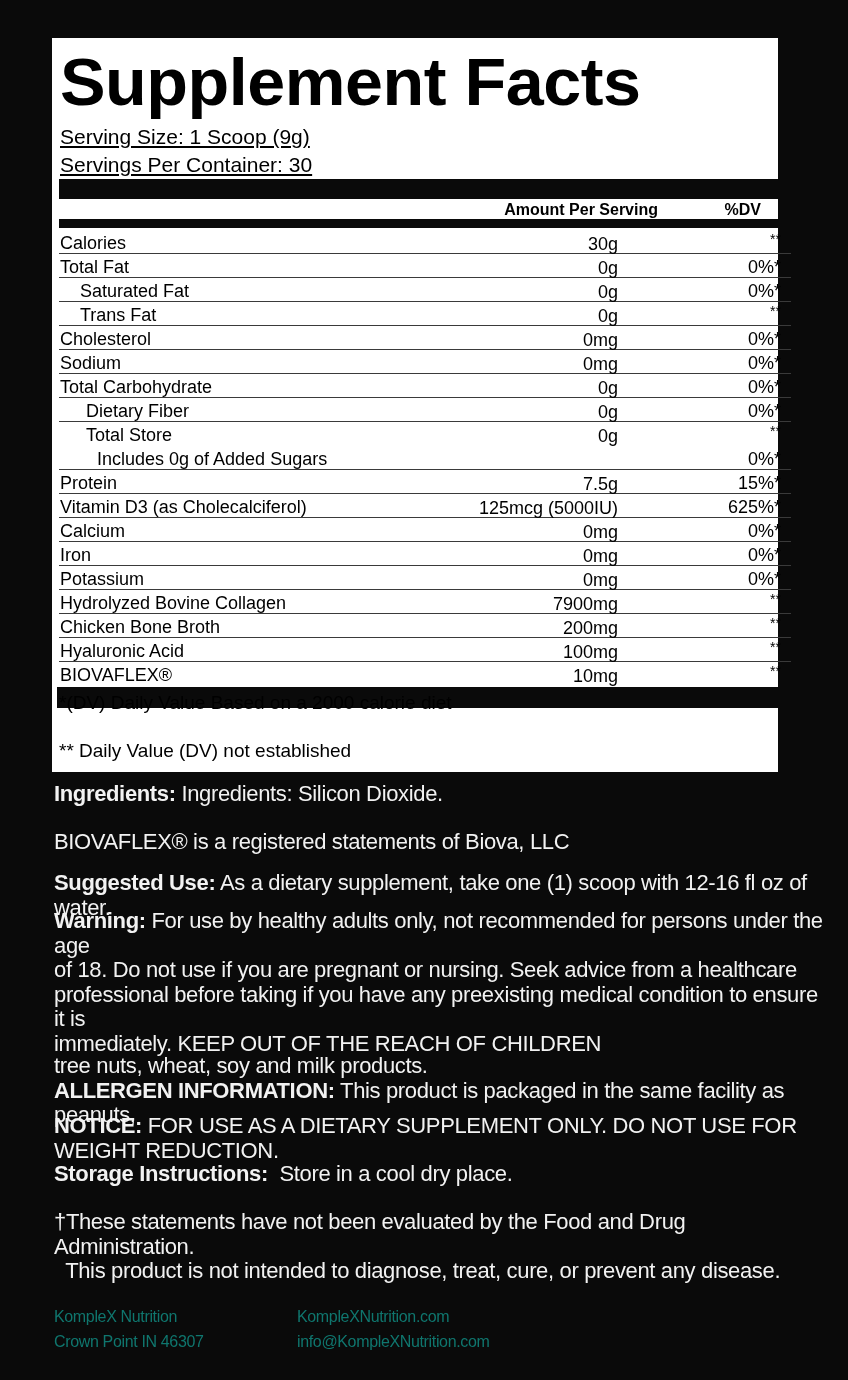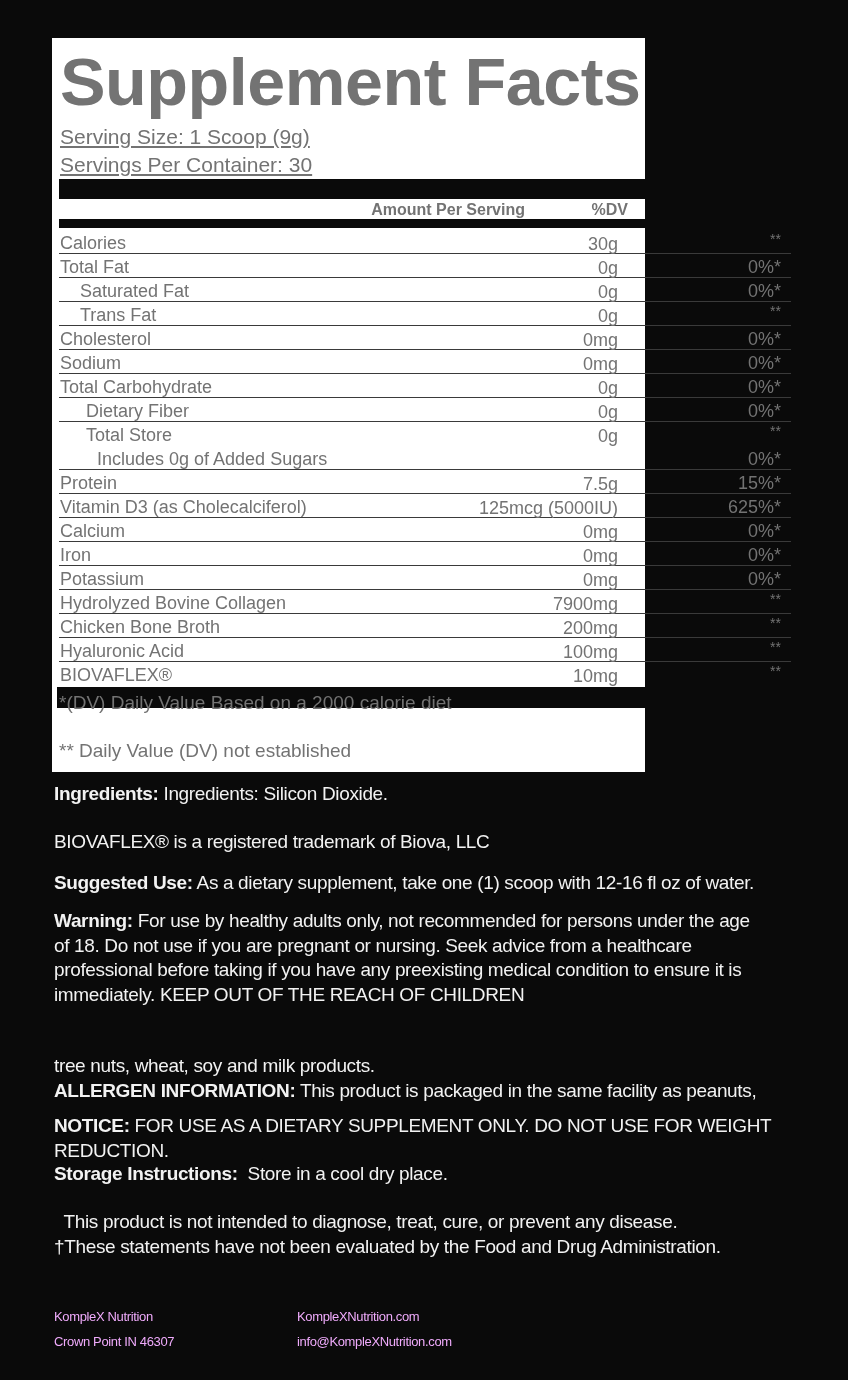--- a/index.html
+++ b/index.html
@@ -6,23 +6,23 @@
   body {
     width: 848px; height: 1380px;
     background: #0a0a0a;
     position: relative;
     overflow: hidden;
     font-family: "Liberation Sans", sans-serif;
   }
   .panel {
     position: absolute;
     left: 52px; top: 38px;
-    width: 593px; height: 734px;
+    width: 726px; height: 734px;
     background: #ffffff;
-    color: #737373;
+    color: #000000;
   }
   .title {
     position: absolute;
     left: 8px; top: 4px;
     font-family: "Liberation Sans", sans-serif;
     font-weight: bold;
     font-size: 67px;
     letter-spacing: -0.5px;
     line-height: 80px;
     white-space: nowrap;
@@ -98,30 +98,30 @@
   }
   .footnote.f1 { top: 653px; }
   .footnote.f2 { top: 701px; }
 
   .info {
     position: absolute;
     left: 54px;
     width: 770px;
     color: #f2f2f2;
     font-family: "Liberation Sans", sans-serif;
-    font-size: 19px;
+    font-size: 22px;
     line-height: 24.5px;
     letter-spacing: -0.35px;
   }
   .info b { font-weight: bold; }
   .info p { margin: 0; }
   .contact {
     position: absolute;
-    color: #f0abfc;
-    font-size: 13px;
+    color: #0f766e;
+    font-size: 16px;
     line-height: 24.5px;
     letter-spacing: -0.35px;
     white-space: nowrap;
   }
 </style>
 </head>
 <body>
 
 <div class="panel">
   <div class="title">Supplement Facts</div>
@@ -231,43 +231,43 @@
     </div>
 
   <div class="bar bottom"></div>
   <div class="footnote f1">*(DV) Daily Value Based on a 2000 calorie diet</div>
   <div class="footnote f2">** Daily Value (DV) not established</div>
 </div>
 
 <div class="info" style="top:782px;">
   <b>Ingredients:</b><span> Ingredients: Silicon Dioxide.</span>
 </div>
-<div class="info" style="top:830px;">BIOVAFLEX® is a registered trademark of Biova, LLC</div>
+<div class="info" style="top:830px;">BIOVAFLEX® is a registered statements of Biova, LLC</div>
 <div class="info" style="top:871px;">
   <b>Suggested Use:</b><span> As a dietary supplement, take one (1) scoop with 12-16 fl oz of water.</span>
 </div>
 <div class="info" style="top:909px;">
   <p><b>Warning:</b><span> For use by healthy adults only, not recommended for persons under the age</span></p>
   <p>of 18. Do not use if you are pregnant or nursing. Seek advice from a healthcare</p>
   <p>professional before taking if you have any preexisting medical condition to ensure it is</p>
   <p>immediately. KEEP OUT OF THE REACH OF CHILDREN</p>
 </div>
 <div class="info" style="top:1054px;">
   <p>tree nuts, wheat, soy and milk products.</p>
   <p><b>ALLERGEN INFORMATION:</b><span> This product is packaged in the same facility as peanuts,</span></p>
 </div>
 <div class="info" style="top:1114px;">
   <b>NOTICE:</b><span> FOR USE AS A DIETARY SUPPLEMENT ONLY. DO NOT USE FOR WEIGHT REDUCTION.</span>
 </div>
 <div class="info" style="top:1162px;">
   <b>Storage Instructions:</b><span style="white-space:pre;">  Store in a cool dry place.</span>
 </div>
 <div class="info" style="top:1210px;">
+  <p>†These statements have not been evaluated by the Food and Drug Administration.</p>
   <p style="white-space:pre;">  This product is not intended to diagnose, treat, cure, or prevent any disease.</p>
-  <p>†These statements have not been evaluated by the Food and Drug Administration.</p>
 </div>
 
 <div class="contact" style="left:54px; top:1305px;">
   <div>KompleX Nutrition</div>
   <div>Crown Point IN 46307</div>
 </div>
 <div class="contact" style="left:297px; top:1305px;">
   <div>KompleXNutrition.com</div>
   <div>info@KompleXNutrition.com</div>
 </div>

